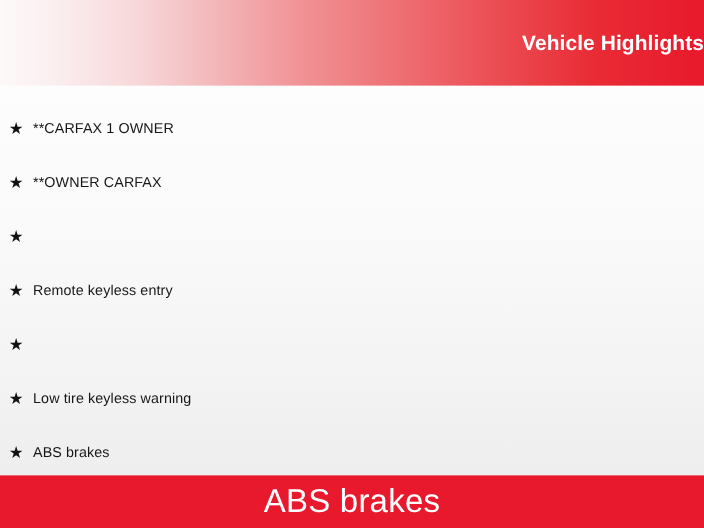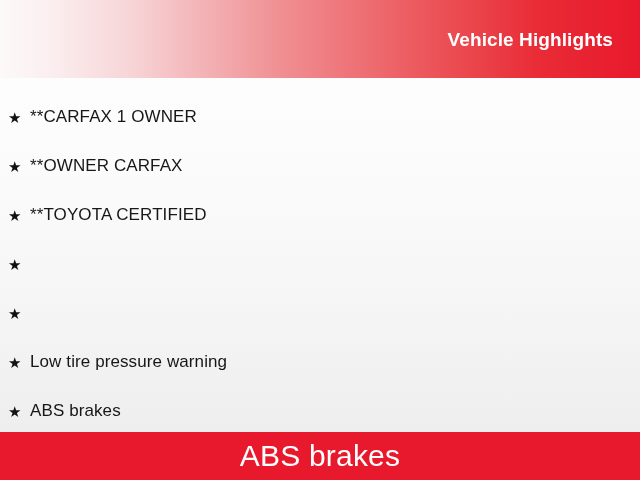--- a/index.html
+++ b/index.html
@@ -37,21 +37,20 @@
         #f3b2b5 32%,
         #f08f92 44%,
         #ee7175 56%,
         #eb4e54 70%,
         #e92c36 84%,
         #e8192c 100%);
     display: flex;
     align-items: center;
     justify-content: flex-end;
     box-sizing: border-box;
-    padding-right: 27px;
   }
   .header-title {
     color: #ffffff;
     font-size: 19px;
     font-weight: bold;
     letter-spacing: 0.1px;
     line-height: 1;
     white-space: nowrap;
   }
 
@@ -84,21 +83,21 @@
     width: 22px;
     color: #111111;
     font-size: 15px;
     line-height: 1;
     text-align: left;
     display: inline-block;
   }
   .highlight-label {
     flex: 1 1 auto;
     color: #171717;
-    font-size: 17px;
+    font-size: 13px;
     line-height: 1.1;
     letter-spacing: 0.1px;
     white-space: nowrap;
   }
 
   
   .footer {
     flex: 0 0 48px;
     height: 48px;
     background: #e8192c;
@@ -133,34 +132,34 @@
         <span class="highlight-label">**CARFAX 1 OWNER</span>
       </li>
 
       <li class="highlight-item">
         <span class="bullet-star">★</span>
         <span class="highlight-label">**OWNER CARFAX</span>
       </li>
 
       <li class="highlight-item">
         <span class="bullet-star">★</span>
-        <span class="highlight-label">**TOYOTA CERTIFIED</span>
+      </li>
+
+      <li class="highlight-item">
+        <span class="bullet-star">★</span>
+        <span class="highlight-label">Remote keyless entry</span>
       </li>
 
       <li class="highlight-item">
         <span class="bullet-star">★</span>
       </li>
 
       <li class="highlight-item">
         <span class="bullet-star">★</span>
-      </li>
-
-      <li class="highlight-item">
-        <span class="bullet-star">★</span>
-        <span class="highlight-label">Low tire pressure warning</span>
+        <span class="highlight-label">Low tire keyless warning</span>
       </li>
 
       <li class="highlight-item">
         <span class="bullet-star">★</span>
         <span class="highlight-label">ABS brakes</span>
       </li>
 
     </ul>
   </div>
 

